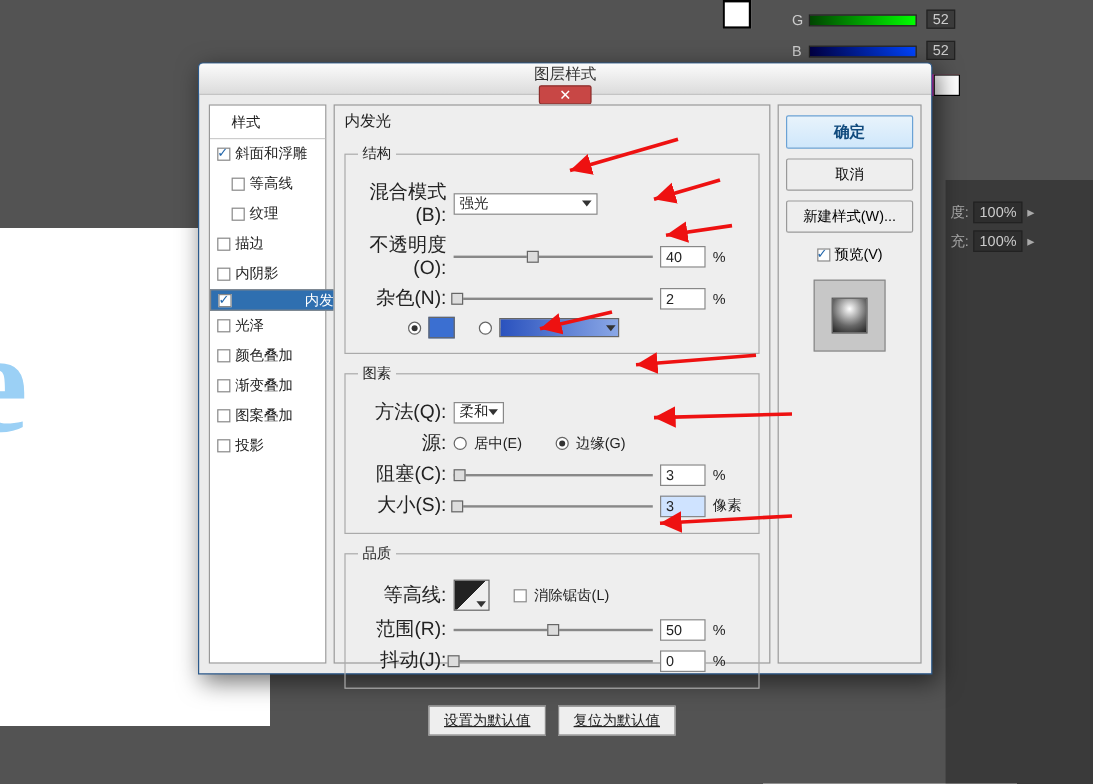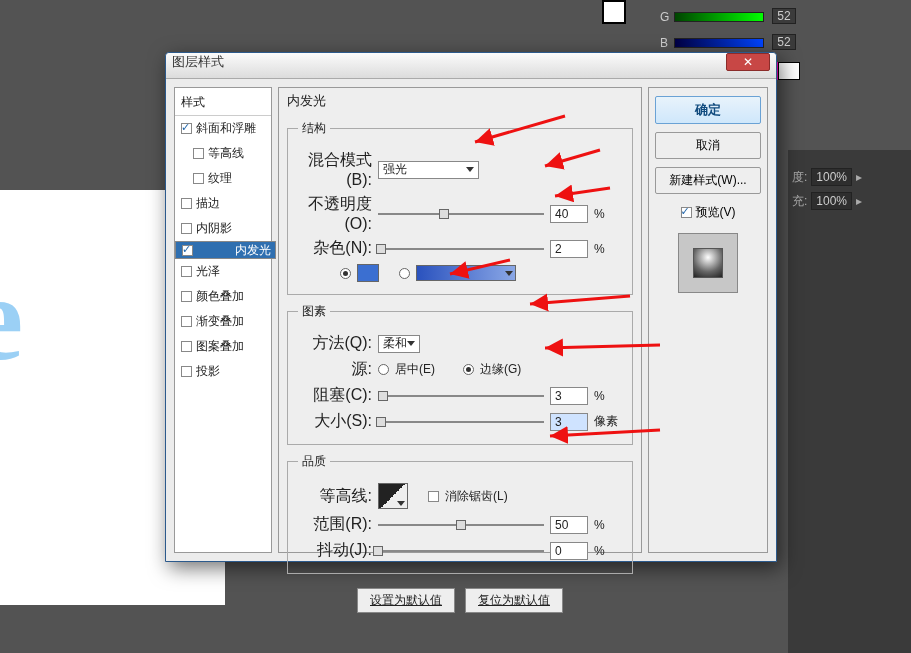--- a/index.html
+++ b/index.html
@@ -26,44 +26,44 @@
   .right-dark .pct1 { top:18px; }
   .right-dark .pct2 { top:42px; }
 
   .canvas { position:absolute; left:0; top:190px; width:225px; height:415px; background:#fff; }
   .canvas .glyph { position:absolute; left:-30px; top:60px; font-size:120px; font-weight:bold; color:#9bd0f5; font-family: serif; text-shadow: 0 0 3px #fff; }
 
   
   .dlg { position: absolute; left: 165px; top: 52px; width: 612px; height: 510px;
          background: #ececec; border: 1px solid #2c5a8c; border-radius: 4px 4px 0 0; box-shadow: 4px 6px 20px rgba(0,0,0,.55); }
   .titlebar { height: 26px; background: linear-gradient(#fbfbfb,#dcdcdc); border-bottom:1px solid #aaa; border-radius:4px 4px 0 0;
-              display:flex; padding:0 6px; font-size:13px; color:#333; }
+              display:flex; align-items:center; padding:0 6px; font-size:13px; color:#333;flex-direction:column; }
   .titlebar .spacer { flex:1; }
   .titlebar .close { width:44px; height:18px; background:#c84745; border:1px solid #8b2c2a; border-radius:2px; display:flex; align-items:center; justify-content:center; color:#fff; font-size:12px; }
 
   .dlg-body { position:absolute; top:26px; left:0; right:0; bottom:0; display:flex; padding:8px; gap:6px; }
 
   
   .leftcol { width:98px; border:1px solid #999; background:#fff; padding:2px 0; }
-  .leftcol .hdr { font-size:12px; padding:4px 6px; color:#222; border-bottom:1px solid #ccc; }
+  .leftcol .hdr { font-size:12px; padding:4px 18px; color:#222; border-bottom:1px solid #ccc; }
   .leftcol .item { font-size:12px; padding:4px 4px 4px 6px; display:flex; align-items:center; gap:4px; color:#222; }
   .leftcol .item.sel { background:#2f6fb0; color:#fff; }
   .leftcol .chk { width:11px; height:11px; border:1px solid #888; display:inline-block; background:#fff; position:relative; }
   .leftcol .chk.on::after { content:"✓"; position:absolute; left:-1px; top:-3px; font-size:11px; color:#2266aa; }
   .leftcol .sub { padding-left:18px; }
 
   
   .midcol { flex:1; display:flex; flex-direction:column; gap:8px; border:1px solid #999; background:#eee; padding:6px 8px 8px; font-size:12px; color:#222; }
   .grp-title { font-size:13px; margin-bottom:2px; margin-top:-2px; }
   fieldset { border:1px solid #aaa; padding:8px 10px 12px; }
   legend { padding:0 4px; font-size:12px; }
   .row { display:flex; align-items:center; gap:6px; margin:5px 0 0; }
   .row label { width:74px; text-align:right; font-size:16px; }
   .sel, .num { border:1px solid #888; background:#fff; font-size:12px; padding:1px 4px; height:18px; }
-  .sel { width:101px; display:flex; align-items:center; justify-content:space-between; }
+  .sel { width:120px; display:flex; align-items:center; justify-content:space-between; }
   .sel .tri { border-left:4px solid transparent; border-right:4px solid transparent; border-top:5px solid #333; }
   .slider { flex:1; height:12px; position:relative; }
   .slider::before { content:""; position:absolute; left:0; right:0; top:5px; height:2px; background:#888; }
   .thumb { position:absolute; top:1px; width:10px; height:10px; background:#ddd; border:1px solid #666; transform:translateX(-50%); }
   .num { width:38px; text-align:left; }
   .unit { width:28px; }
   .rad { width:11px; height:11px; border:1px solid #666; border-radius:50%; display:inline-block; background:#fff; position:relative; }
   .rad.on::after { content:""; position:absolute; left:2px; top:2px; width:5px; height:5px; background:#333; border-radius:50%; }
   .swatch2 { width:22px; height:18px; background:#3b6fd1; border:1px solid #666; }
   .grad-sw { width:100px; height:16px; border:1px solid #666; background: linear-gradient(to right,#2a52be,#8aa7e6),

